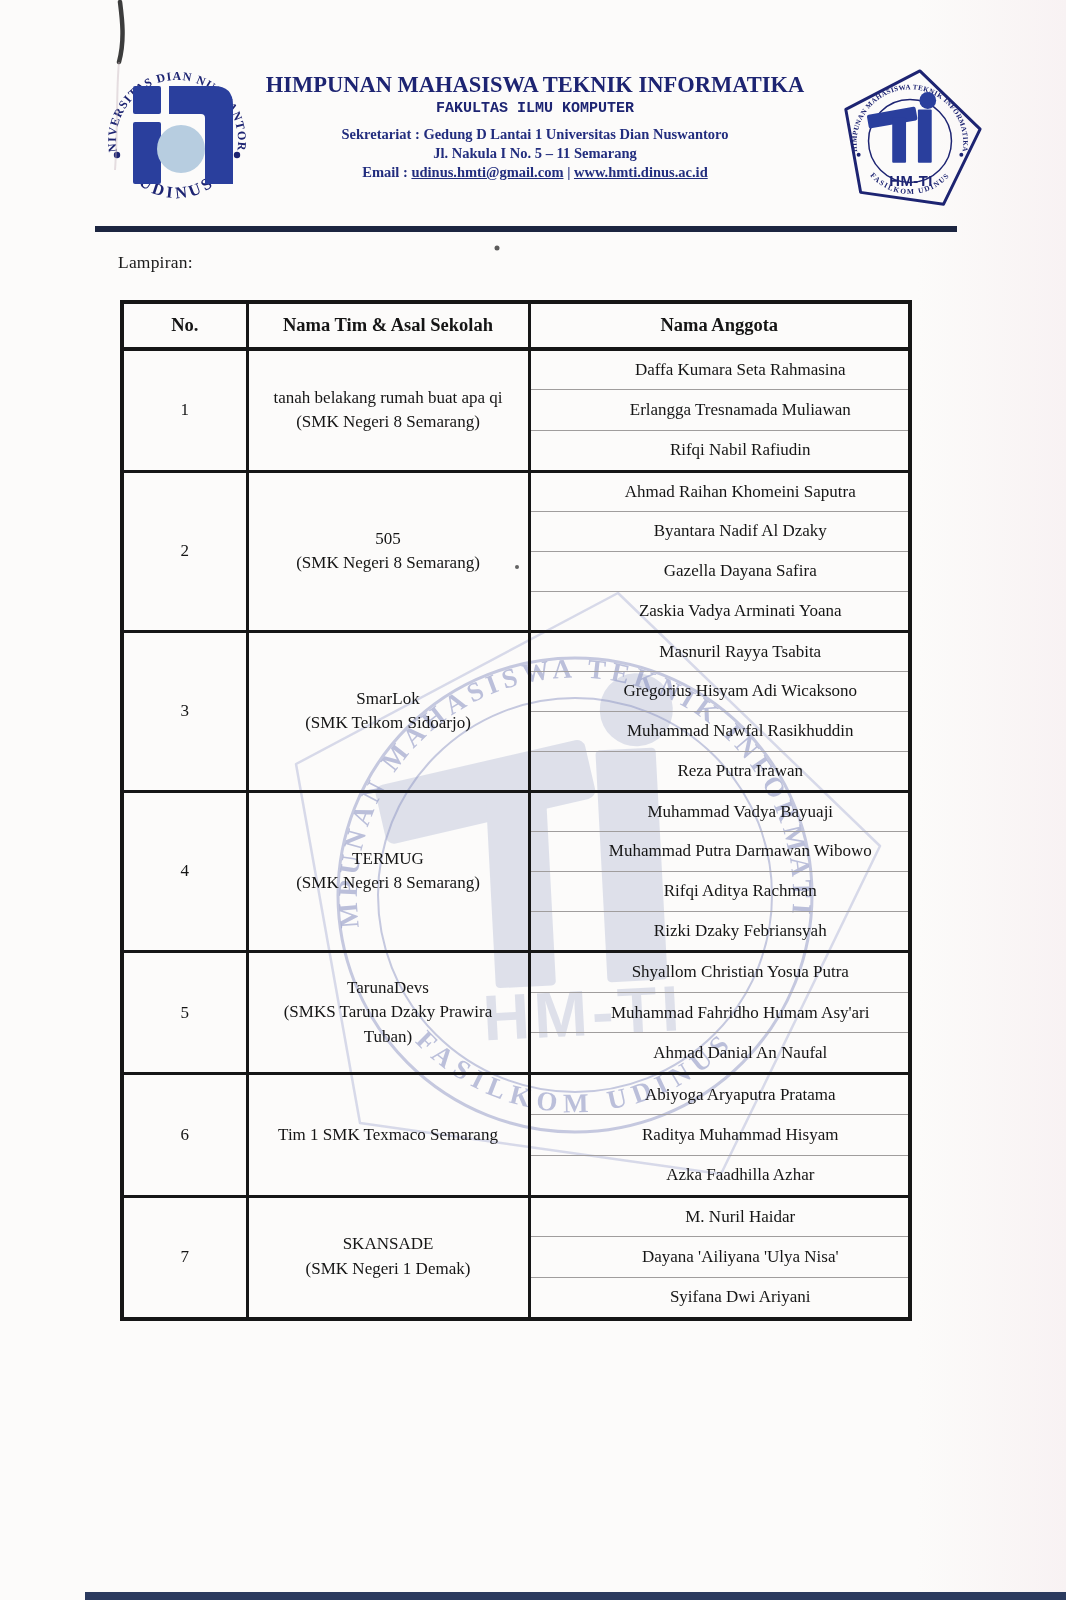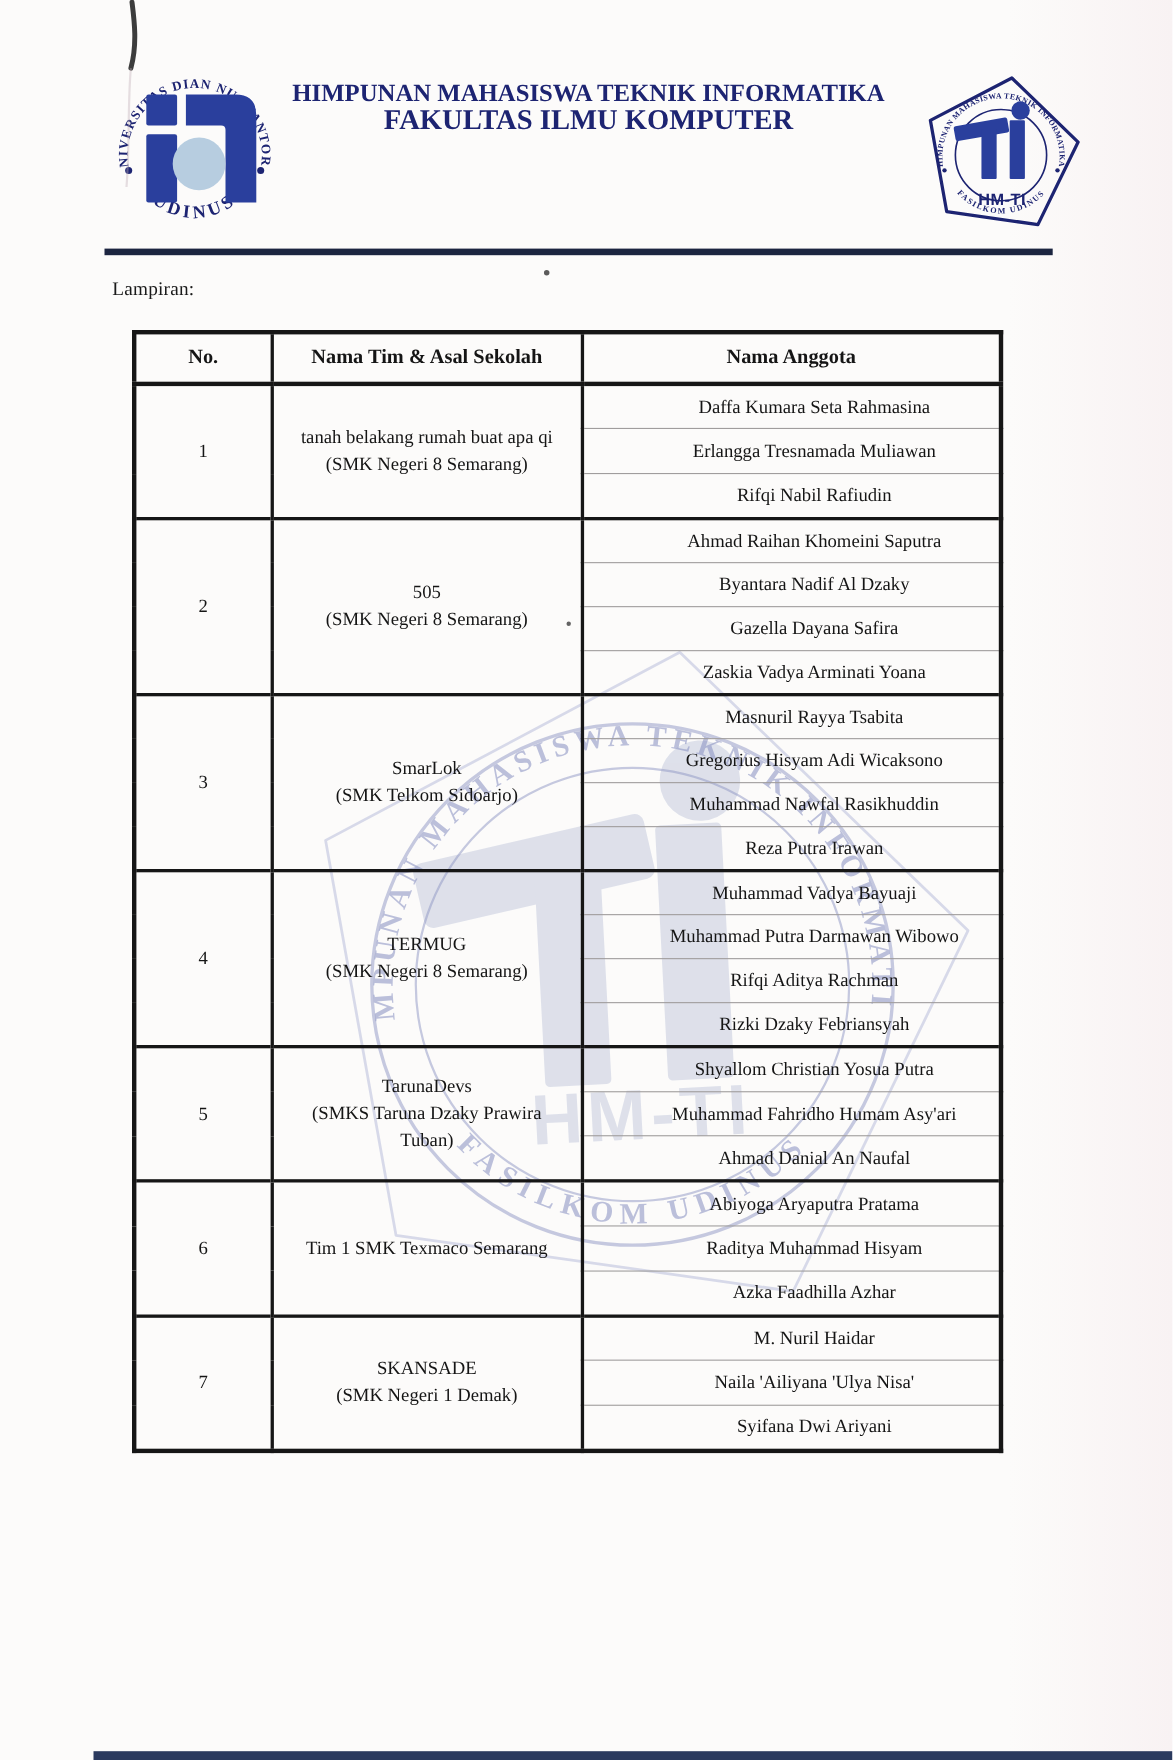--- a/index.html
+++ b/index.html
@@ -2,31 +2,31 @@
 <html><head>
 <meta charset="utf-8">
 <style>
   html,body{margin:0;padding:0;}
   body{width:1066px;height:1600px;font-family:"Liberation Serif","DejaVu Serif",serif;}
   .page{position:relative;width:1066px;height:1600px;overflow:hidden;
         background:linear-gradient(90deg,#fcfbfa 0%,#fcfbfa 86%,#f8f2f3 100%);}
   
   .head-center{position:absolute;left:248px;top:72px;width:574px;text-align:center;color:#1d2472;}
   .org1{font-size:22.5px;font-weight:bold;line-height:25px;}
-  .org2{font-size:26px;font-weight:bold;line-height:24px;}
+  .org2{font-size:15px;font-weight:bold;line-height:24px;font-family:Liberation Mono, monospace;}
   .org3{font-size:21.5px;font-weight:bold;line-height:26px;}
   .contact{font-size:14.5px;font-weight:bold;line-height:19px;color:#222d7e;margin-top:4px;}
   .contact-line{white-space:nowrap;}
   .link{text-decoration:underline;}
   .head-rule{position:absolute;left:95px;top:226px;width:862px;height:6px;background:#1c2540;}
   .logo{position:absolute;}
   .logo-left{left:93px;top:54px;}
   .logo-right{left:831px;top:62px;}
   
-  .lampiran{position:absolute;left:102px;top:252px;font-size:17.5px;color:#1a1a1a;letter-spacing:.2px;}
+  .lampiran{position:absolute;left:118px;top:252px;font-size:17.5px;color:#1a1a1a;letter-spacing:.2px;}
   
   .wm{position:absolute;left:0;top:0;z-index:1;pointer-events:none;}
   
   .table-wrap{position:absolute;left:120px;top:300px;z-index:2;}
   table.teams{border-collapse:collapse;table-layout:fixed;background:transparent;}
   table.teams{border:4px solid #161616;}
   th,td{padding:0 6px;text-align:center;vertical-align:middle;color:#151515;}
   th{font-size:18.5px;font-weight:bold;border:3px solid #161616;border-bottom:4px solid #161616;height:43px;}
   td{font-size:17px;}
   .cell-no,.cell-team{border-left:3px solid #161616;border-right:3px solid #161616;}
@@ -122,20 +122,25 @@
       <rect x="-20" y="-16" width="14" height="46" rx="1"></rect>
       <rect x="6" y="-24" width="14" height="54" rx="1"></rect>
       <circle cx="16" cy="-33" r="8.5"></circle>
     </g>
     <text y="46" x="1" text-anchor="middle" font-family="Liberation Sans, sans-serif" font-weight="bold" font-size="15" letter-spacing="0.5" fill="#1d2472">HM-TI</text>
   </svg>
 
   <div class="head-center">
     <div class="org1">HIMPUNAN MAHASISWA TEKNIK INFORMATIKA</div>
     <div class="org2">FAKULTAS ILMU KOMPUTER</div>
+    <div class="contact">
+      <div class="contact-line">Sekretariat : Gedung D Lantai 1 Universitas Dian Nuswantoro</div>
+      <div class="contact-line">Jl. Nakula I No. 5 – 11 Semarang</div>
+      <div class="contact-line"><span>Email : </span><span class="link">udinus.hmti@gmail.com</span><span> | </span><span class="link">www.hmti.dinus.ac.id</span></div>
+    </div>
   </div>
 
   <div class="head-rule"></div>
 
   <div class="lampiran">Lampiran:</div>
 
   <div class="table-wrap">
     <table class="teams">
       <colgroup>
         <col style="width:125px">
@@ -245,21 +250,21 @@
           </tr>
           <tr class="team-start" style="height: 40.8px;">
             <td class="cell-no" rowspan="3">7</td>
             <td class="cell-team" rowspan="3">
               <div>SKANSADE</div>
               <div>(SMK Negeri 1 Demak)</div>
             </td>
             <td class="cell-member">M. Nuril Haidar</td>
           </tr>
           <tr style="height: 40.8px;">
-            <td class="cell-member">Naila 'Ailiyana 'Ulya Nisa'</td>
+            <td class="cell-member">Dayana 'Ailiyana 'Ulya Nisa'</td>
           </tr>
           <tr style="height: 40.8px;">
             <td class="cell-member">Syifana Dwi Ariyani</td>
           </tr>
         </tbody>
     </table>
   </div>
 
   <div class="bottom-bar"></div>
 </div>

